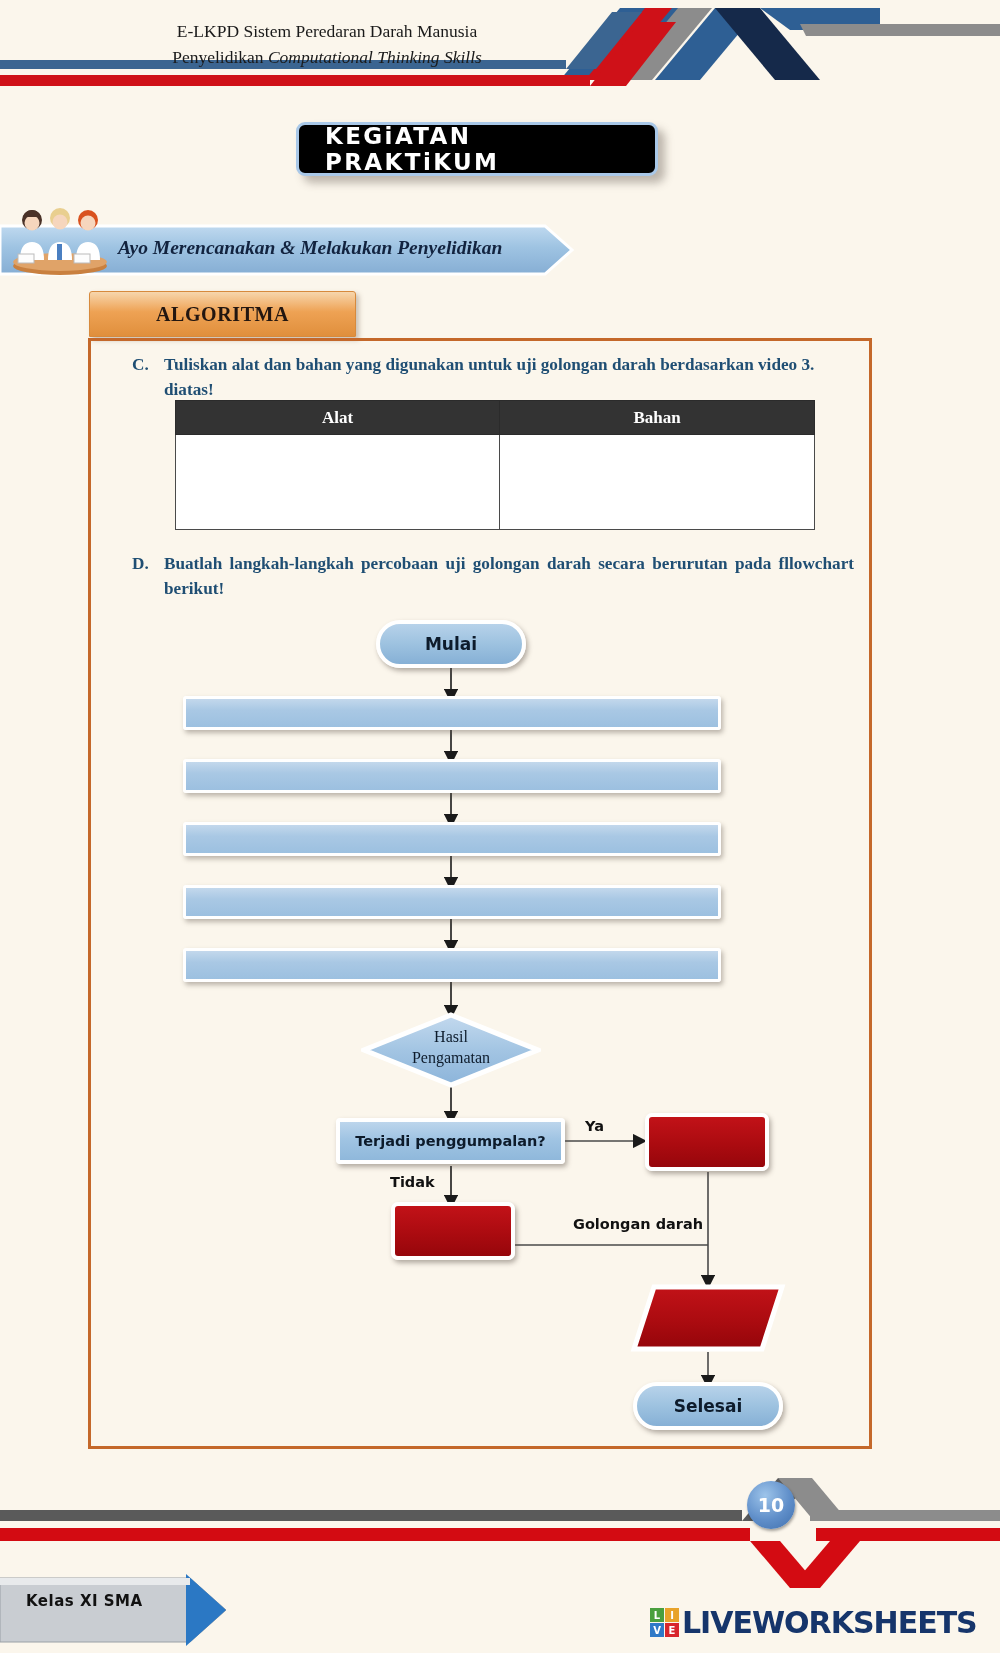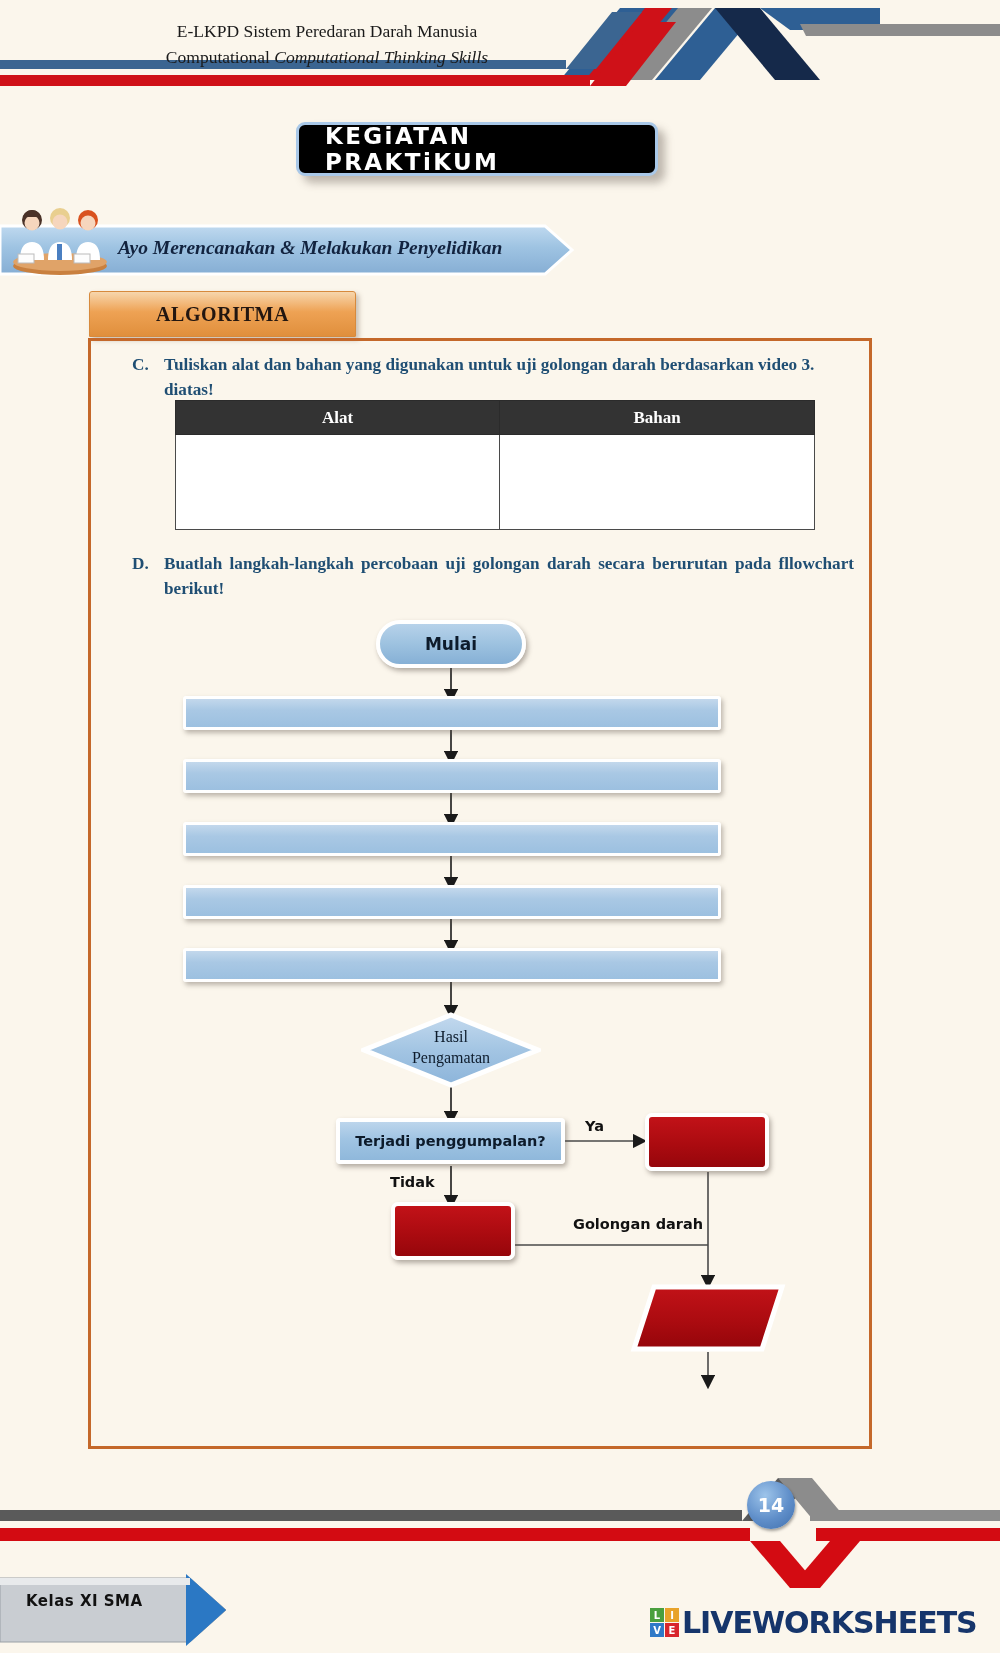--- a/index.html
+++ b/index.html
@@ -166,21 +166,21 @@
     <polygon points="760,8 880,8 880,30 790,30" fill="#2e5f94"></polygon>
     <polygon points="800,24 1000,24 1000,36 806,36" fill="#8c8c8c"></polygon>
     <rect x="0" y="60" width="566" height="9" fill="#3b6591"></rect>
     <polygon points="566,69 600,26 634,26 600,69" fill="#3b6591" opacity="0"></polygon>
     <rect x="0" y="75" width="590" height="11" fill="#cf1118"></rect>
     <polygon points="590,86 640,22 676,22 626,86" fill="#cf1118"></polygon>
     <polygon points="566,69 612,12 642,12 596,69" fill="#3b6591"></polygon>
   </svg>
   <div class="header-title">
     <div>E-LKPD Sistem Peredaran Darah Manusia</div>
-    <div><span>Computational </span><span class="it">Computational Thinking Skills</span></div>
+    <div><span>Penyelidikan </span><span class="it">Computational Thinking Skills</span></div>
   </div>
 </div>
 
 <div class="title-plate">
   <span>KEGiATAN PRAKTiKUM</span>
 </div>
 
 <div class="banner-wrap">
   <svg width="575" height="52">
     <defs>
@@ -334,20 +334,23 @@
           <stop offset="0%" stop-color="#c21218"></stop>
           <stop offset="55%" stop-color="#ab0b10"></stop>
           <stop offset="100%" stop-color="#94050a"></stop>
         </linearGradient>
       </defs>
       <polygon points="24,4 152,4 132,66 4,66" fill="url(#rgrad)" stroke="#ffffff" stroke-width="5"></polygon>
     </svg>
     <span class="nlabel"></span>
   </div>
 
+  <div class="node pill" style="left:545px;top:782px;width:150px;height:48px;display:flex;align-items:center;justify-content:center;">
+    <span class="t">Selesai</span>
+  </div>
 </div>
 
 <div class="footer">
   <svg width="1000" height="183">
     <rect x="0" y="40" width="742" height="11" fill="#5a5a5a"></rect>
     <rect x="810" y="40" width="190" height="11" fill="#8c8c8c"></rect>
     <polygon points="742,51 778,8 812,8 776,51" fill="#5a5a5a"></polygon>
     <polygon points="778,8 812,8 848,51 814,51" fill="#8c8c8c"></polygon>
     <rect x="0" y="58" width="750" height="13" fill="#d30b12"></rect>
     <rect x="816" y="58" width="184" height="13" fill="#d30b12"></rect>
@@ -355,21 +358,21 @@
     <polygon points="790,118 820,118 860,71 830,71" fill="#d30b12"></polygon>
 
     <polygon points="0,108 190,108 226,140 190,172 0,172" fill="#c9cdd2" stroke="#9aa0a6" stroke-width="1"></polygon>
     <polygon points="186,104 226,140 186,176" fill="#2b78c4"></polygon>
     <rect x="0" y="108" width="190" height="7" fill="#e8eaec"></rect>
   </svg>
   <div class="klas" style="position:absolute;left:26px;top:122px;">Kelas XI SMA</div>
 </div>
 
 <div class="pagenum">
-  <span>14</span>
+  <span>10</span>
 </div>
 
 <div class="lw">
   <div class="lw-sq">
     <div style="background:#4a9f3e;">L</div>
     <div style="background:#e8a32a;">I</div>
     <div style="background:#2f79c7;">V</div>
     <div style="background:#d8262c;">E</div>
   </div>
   <span class="lw-word">LIVEWORKSHEETS</span>

